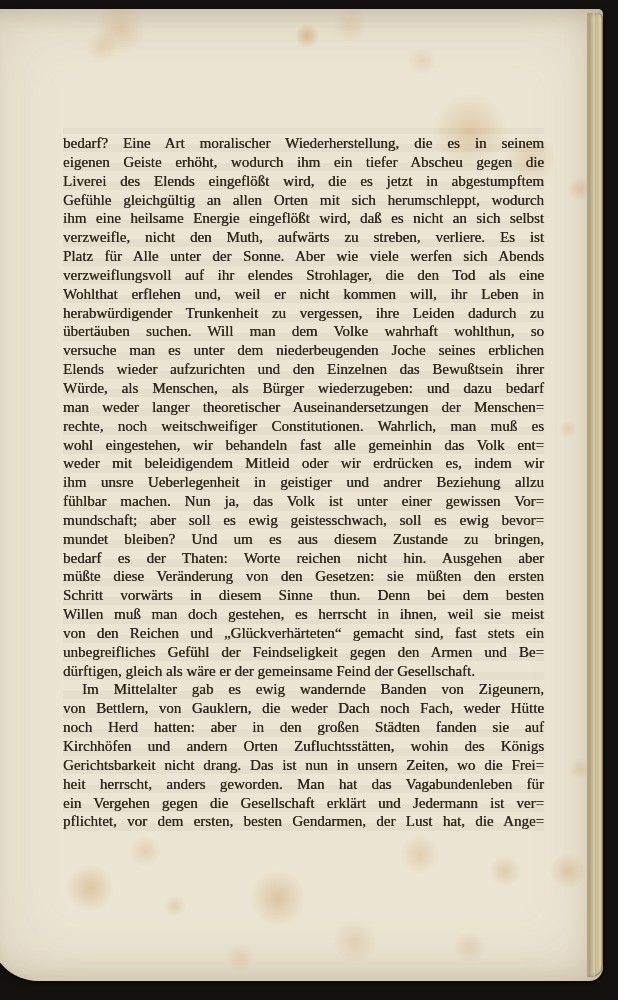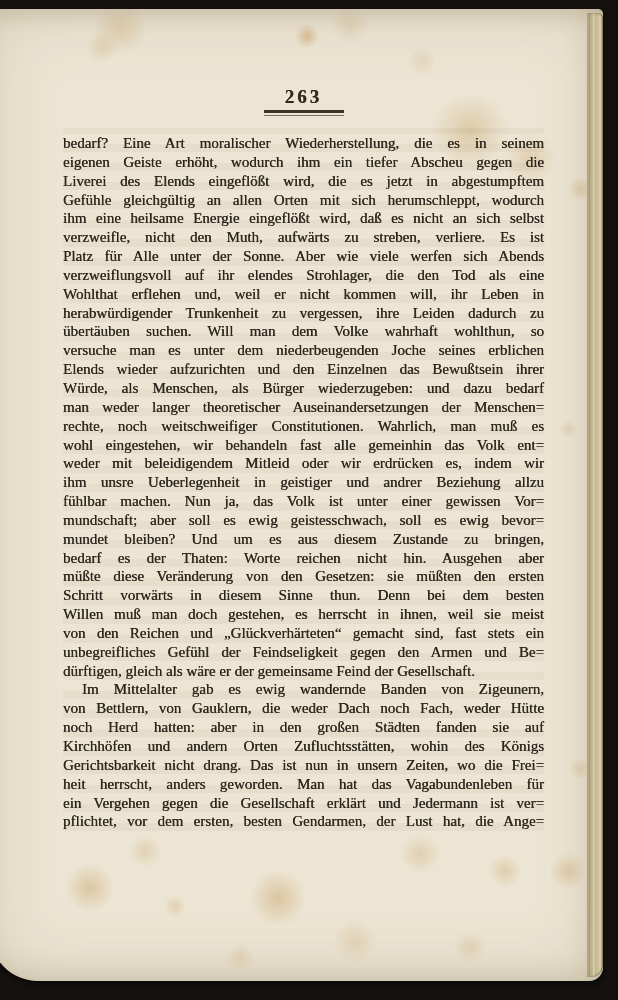--- a/index.html
+++ b/index.html
@@ -89,27 +89,20 @@
 </style>
 </head>
 <body>
 
 <div class="scene">
   <div class="page">
     <div class="stains"></div>
     <div class="edge-strip"></div>
   </div>
 
-  <div class="page-number-wrap">
-    <span class="page-number">263</span>
-    <div class="rules">
-      <div class="rule-thick"></div>
-      <div class="rule-thin"></div>
-    </div>
-  </div>
 
   <div class="text">
     <div class="para p1">
       <div>bedarf? Eine Art moralischer Wiederherstellung, die es in seinem</div>
       <div>eigenen Geiste erhöht, wodurch ihm ein tiefer Abscheu gegen die</div>
       <div>Liverei des Elends eingeflößt wird, die es jetzt in abgestumpftem</div>
       <div>Gefühle gleichgültig an allen Orten mit sich herumschleppt, wodurch</div>
       <div>ihm eine heilsame Energie eingeflößt wird, daß es nicht an sich selbst</div>
       <div>verzweifle, nicht den Muth, aufwärts zu streben, verliere. Es ist</div>
       <div>Platz für Alle unter der Sonne. Aber wie viele werfen sich Abends</div>

